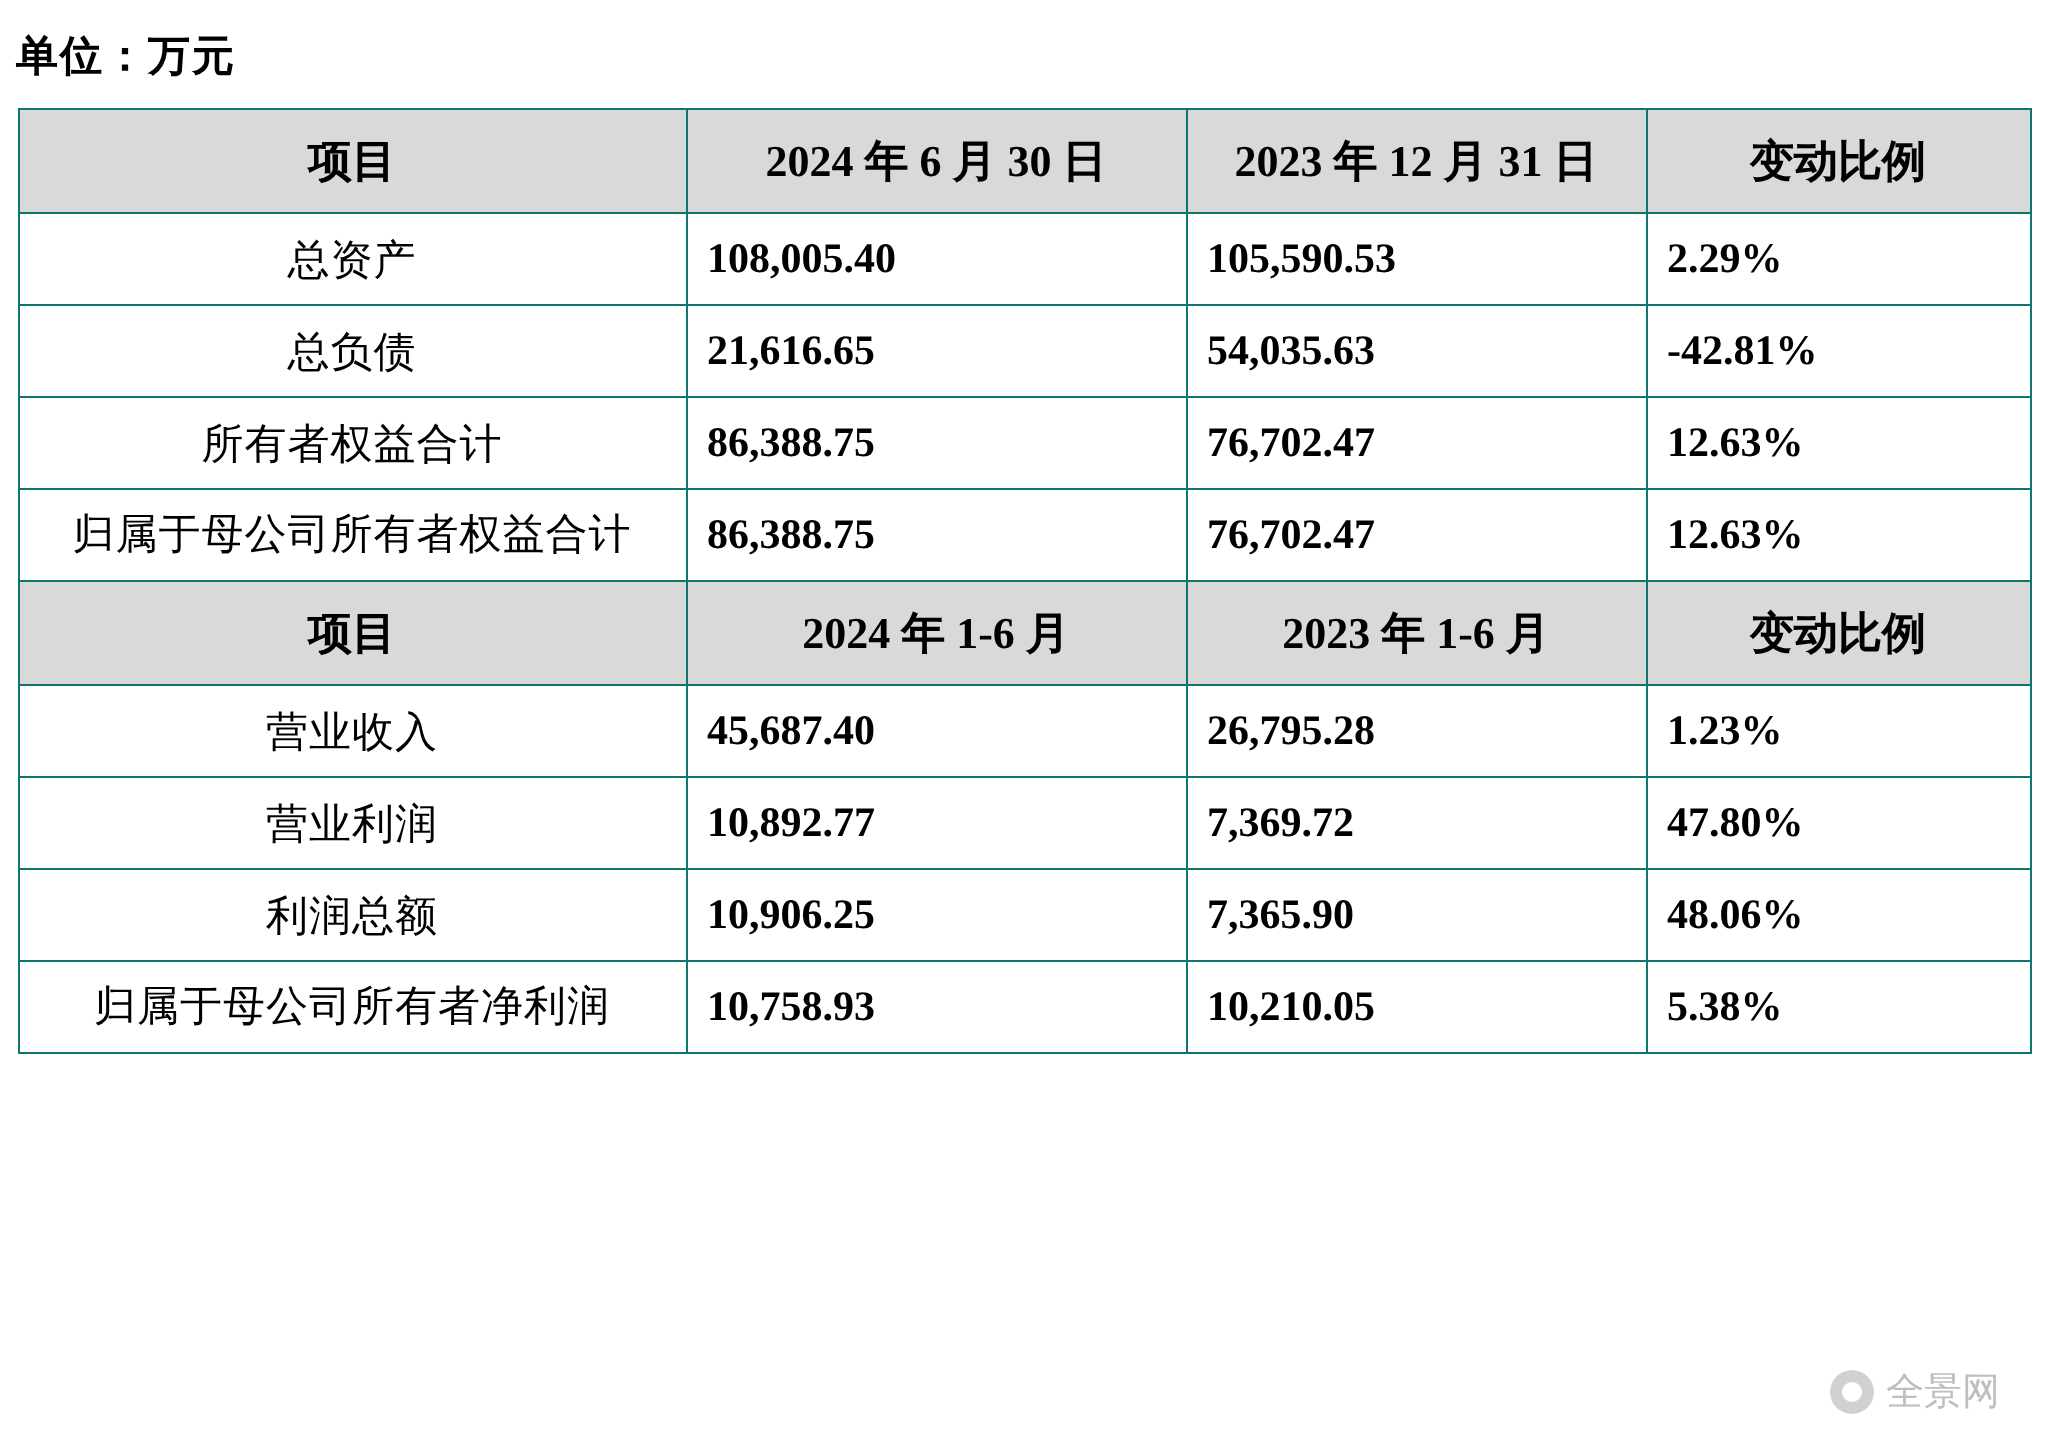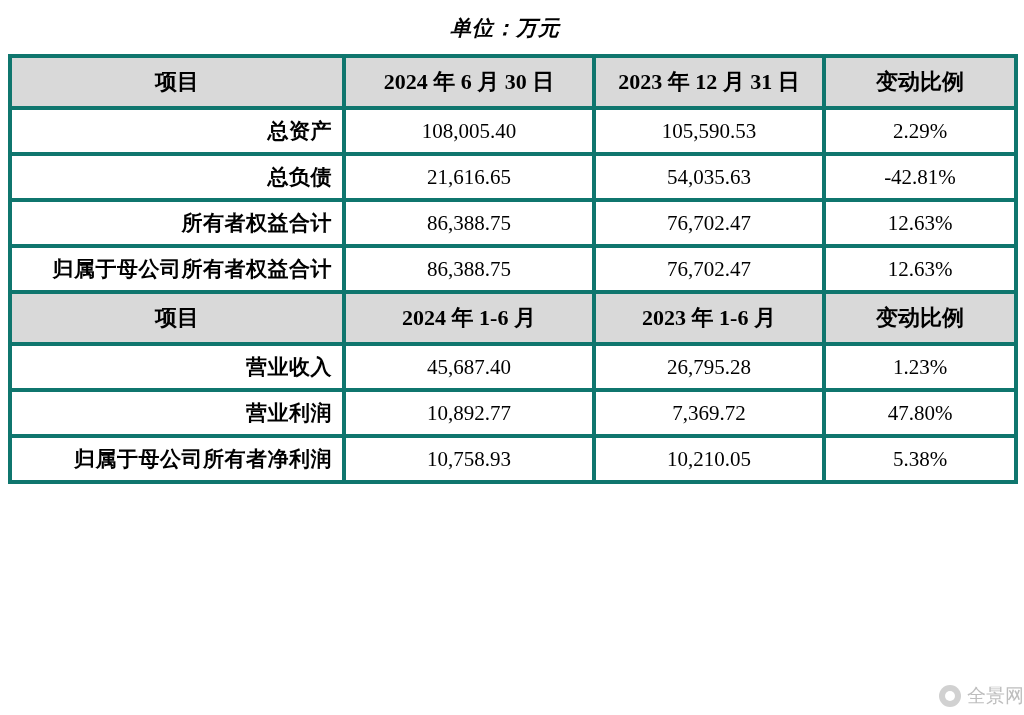--- a/index.html
+++ b/index.html
@@ -16,69 +16,68 @@
     overflow: hidden;
   }
   .page {
     width: 1024px;
     height: 715px;
     box-sizing: border-box;
     padding: 0 8px;
     position: relative;
   }
   .unit-line {
-    text-align: center;
+    text-align: left;
     font-size: 21px;
     font-weight: bold;
     padding: 14px 14px 12px 0;
     letter-spacing: 1px;
-    font-style: italic;
   }
   table.fin {
     border-collapse: collapse;
     width: 1006px;
     margin: 0 auto;
     table-layout: fixed;
   }
   table.fin td {
-    border: 4px solid #0f766e;
+    border: 1px solid #0f766e;
     font-size: 21px;
     height: 46px;
     padding: 3px 10px;
     box-sizing: border-box;
     vertical-align: middle;
   }
   .col-item { width: 334px; }
   .col-a { width: 250px; }
   .col-b { width: 230px; }
   .col-c { width: 192px; }
 
   tr.header td {
     background: #d9d9d9;
     text-align: center;
     font-weight: bold;
     font-size: 22px;
     height: 52px;
   }
   td.label {
-    text-align: right;
+    text-align: center;
     letter-spacing: 0.5px;
-    font-weight: bold;
   }
   td.num {
-    text-align: center;
+    text-align: left;
     padding-right: 14px;
+    font-weight: bold;
   }
   td.two-line {
     line-height: 1.18;
     margin-left: 42px;
   }
   .watermark {
     position: absolute;
-    right: 0;
+    right: 24px;
     bottom: 6px;
     display: flex;
     align-items: center;
     gap: 6px;
     color: #b3b3b3;
     font-size: 19px;
     font-family: "Liberation Sans", sans-serif;
     opacity: 0.85;
   }
   .wm-logo {
@@ -160,20 +159,26 @@
         <td class="num">26,795.28</td>
         <td class="num">1.23%</td>
       </tr>
       <tr>
         <td class="label">营业利润</td>
         <td class="num">10,892.77</td>
         <td class="num">7,369.72</td>
         <td class="num">47.80%</td>
       </tr>
       <tr>
+        <td class="label">利润总额</td>
+        <td class="num">10,906.25</td>
+        <td class="num">7,365.90</td>
+        <td class="num">48.06%</td>
+      </tr>
+      <tr>
         <td class="label two-line">归属于母公司所有者净利润</td>
         <td class="num">10,758.93</td>
         <td class="num">10,210.05</td>
         <td class="num">5.38%</td>
       </tr>
     </tbody>
   </table>
 
   <div class="watermark">
     <span class="wm-logo"></span>

